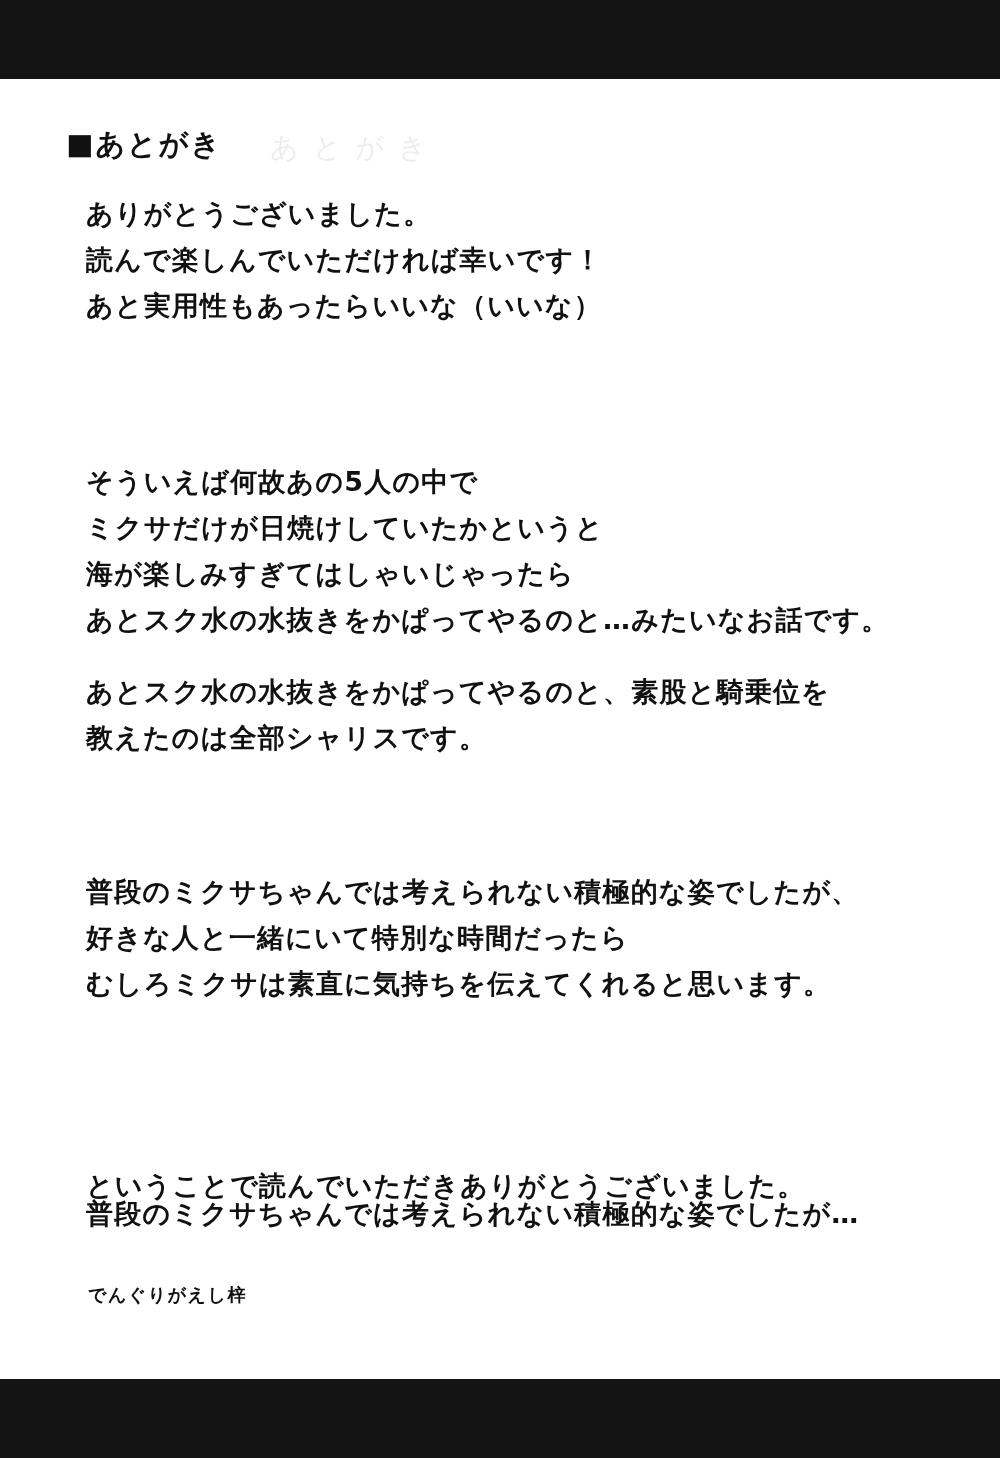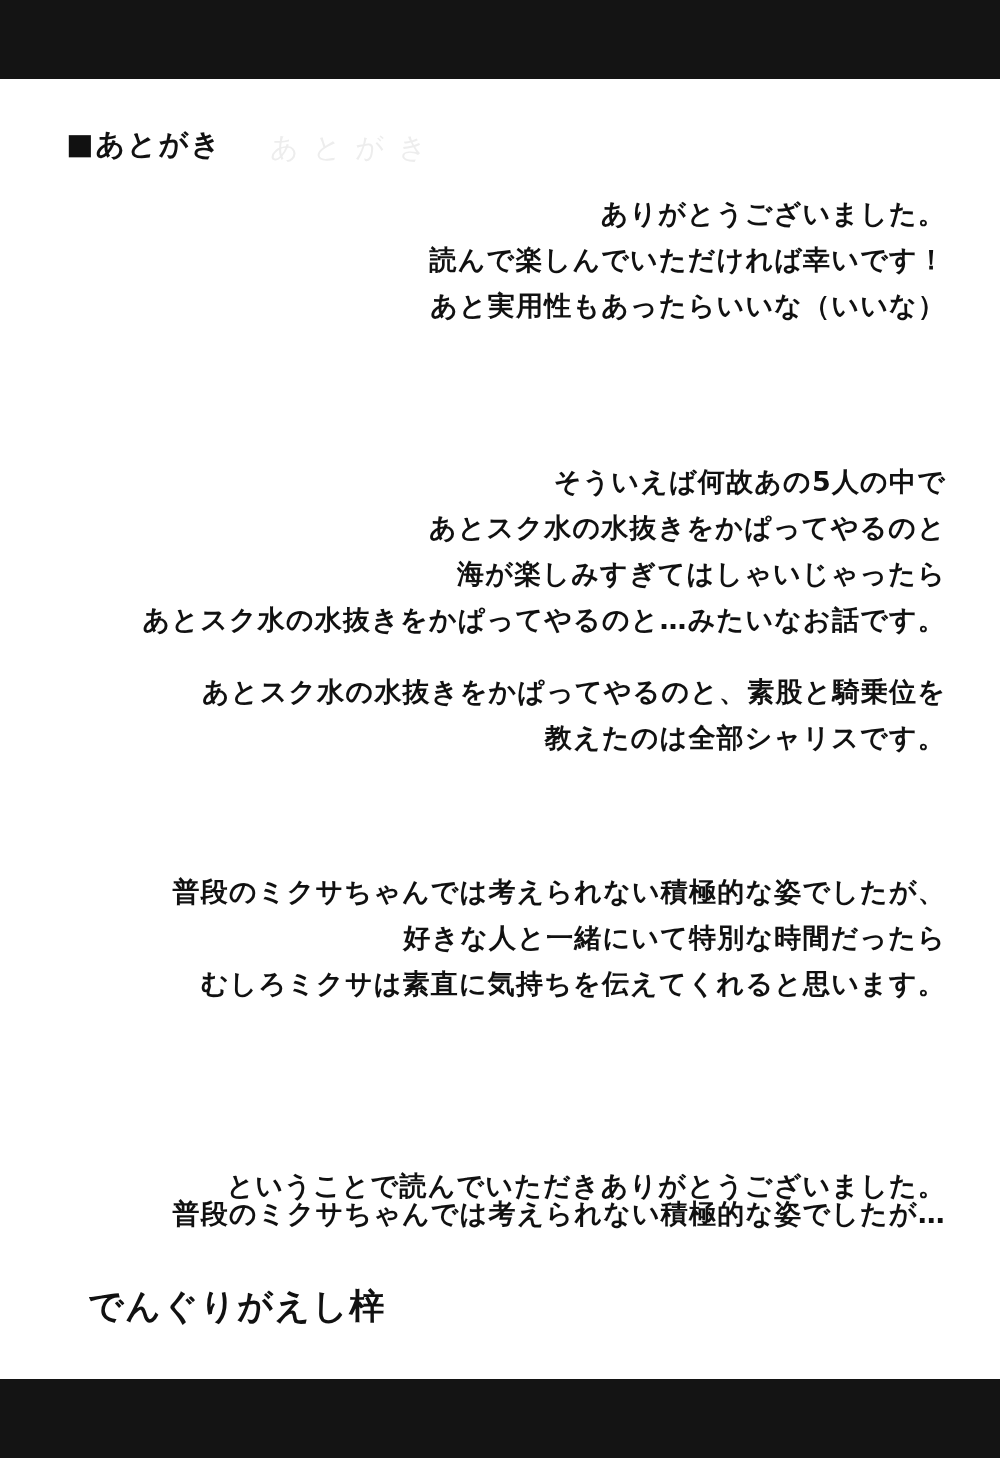--- a/index.html
+++ b/index.html
@@ -7,21 +7,20 @@
     padding: 0;
     background: #ffffff;
   }
   .page {
     position: relative;
     width: 1000px;
     height: 1458px;
     background: #f97316;
     overflow: hidden;
     font-family: "DejaVu Sans", sans-serif;
-    text-align: right;
   }
   
   .band-top {
     position: absolute;
     left: 0;
     top: 0;
     width: 1000px;
     height: 72px;
     background: #141414;
   }
@@ -90,21 +89,21 @@
   .blk-1 { top: 112px; }
   .blk-2 { top: 380px; }
   .blk-3 { top: 590px; }
   .blk-4 { top: 790px; }
   .blk-5 { top: 1068px; margin-top: 16px; }
   .blk-6 { top: 1112px; }
   .signature {
     position: absolute;
     left: 88px;
     top: 1204px;
-    font-size: 35px;
+    font-size: 18px;
     letter-spacing: 1.5px;
     color: #111111;
     font-weight: 600;
     white-space: nowrap;
   }
   
   .ghost {
     position: absolute;
     left: 270px;
     top: 50px;
@@ -130,21 +129,21 @@
     <div class="afterword-heading">■あとがき</div>
 
     <div class="body-block blk-1">
       <p>ありがとうございました。</p>
       <p>読んで楽しんでいただければ幸いです！</p>
       <p>あと実用性もあったらいいな（いいな）</p>
     </div>
 
     <div class="body-block blk-2">
       <p>そういえば何故あの5人の中で</p>
-      <p>あとスク水の水抜きをかぱってやるのと</p>
+      <p>ミクサだけが日焼けしていたかというと</p>
       <p>海が楽しみすぎてはしゃいじゃったら</p>
       <p>あとスク水の水抜きをかぱってやるのと…みたいなお話です。</p>
     </div>
 
     <div class="body-block blk-3">
       <p>あとスク水の水抜きをかぱってやるのと、素股と騎乗位を</p>
       <p>教えたのは全部シャリスです。</p>
     </div>
 
     <div class="body-block blk-4">

